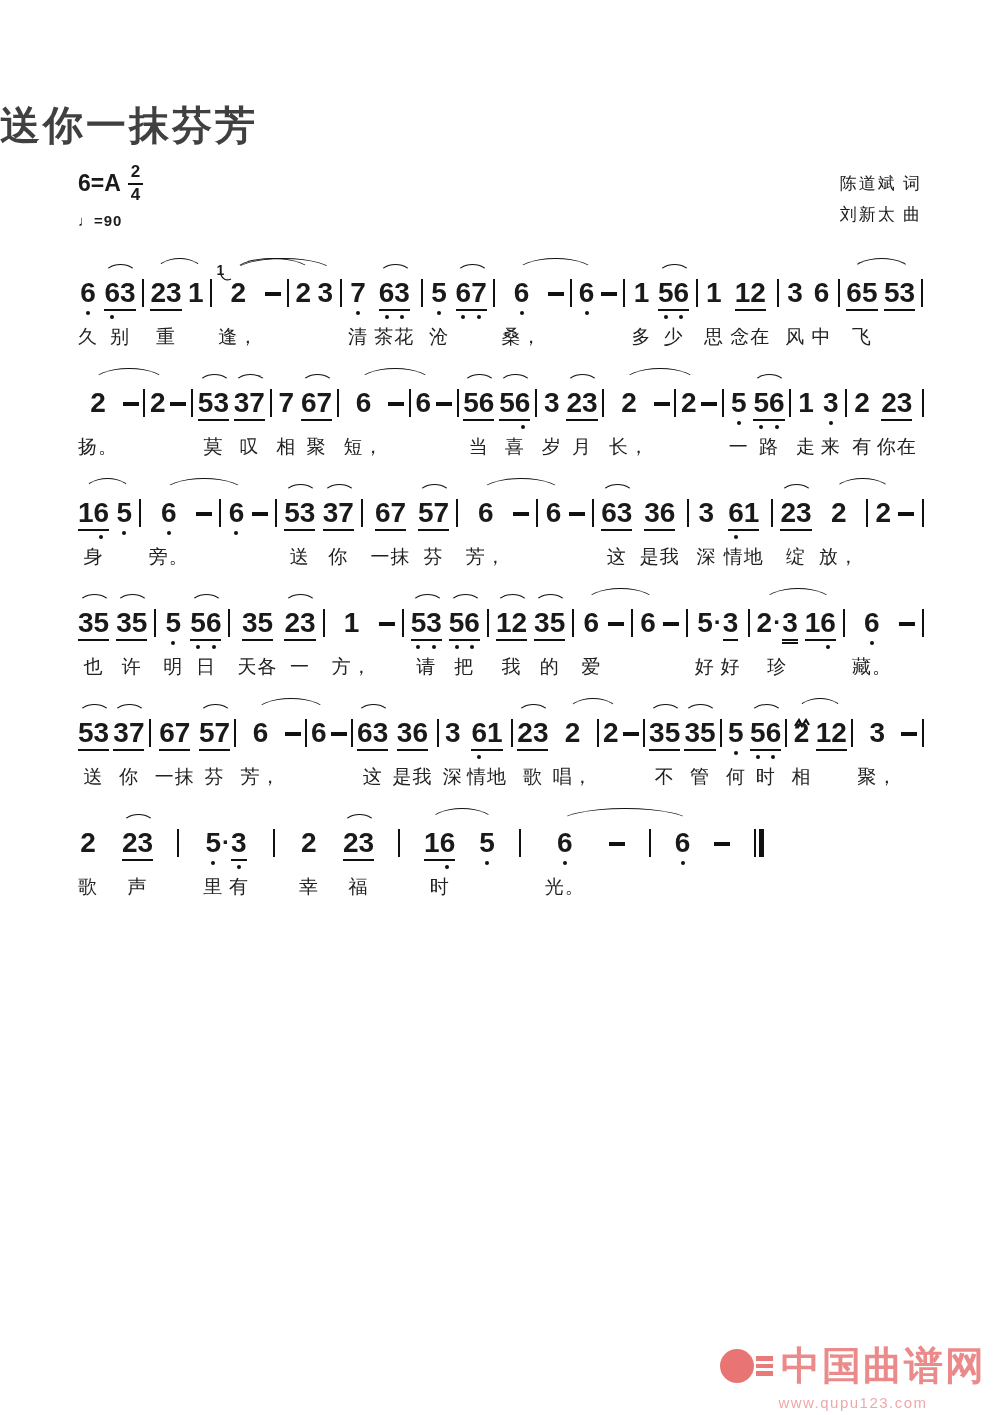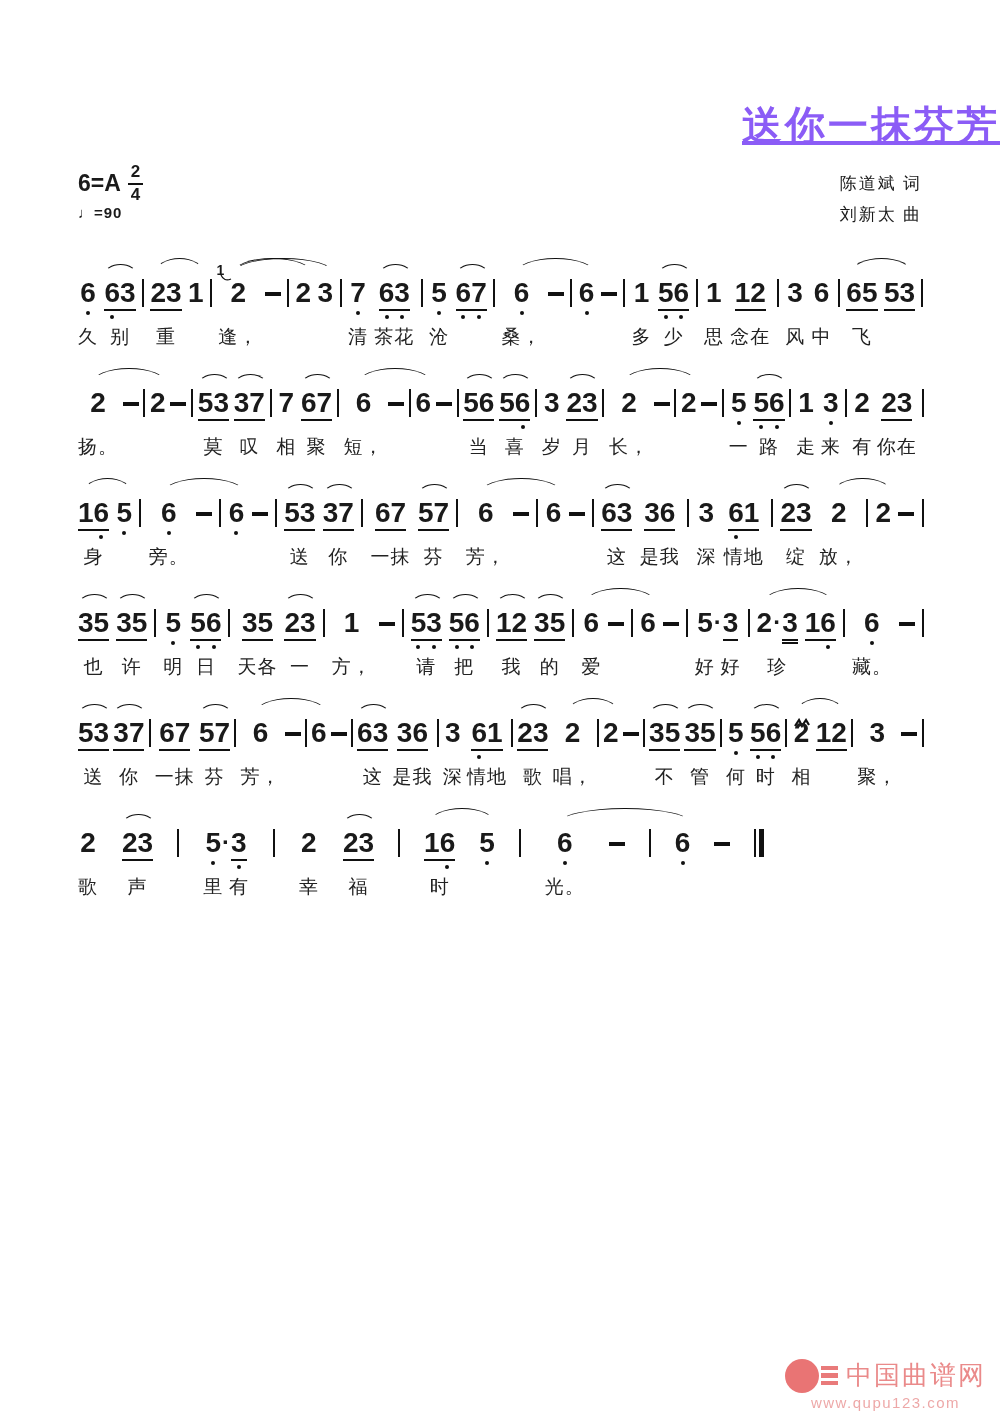--- a/index.html
+++ b/index.html
@@ -1,27 +1,27 @@
 <!DOCTYPE html>
 <html><head>
 <meta charset="utf-8">
 <style>
   html,body{margin:0;padding:0;background:#fff;}
   .page{position:relative;width:1000px;height:1415px;background:#ffffff;overflow:hidden;
         font-family:"Liberation Sans",sans-serif;color:#1a1a1a;}
   
-  .title{margin:0;padding-top:98px;text-align:right;font-size:40px;font-weight:600;
-         letter-spacing:3px;color:#8b5cf6;text-decoration:underline;}
+  .title{margin:0;padding-top:98px;text-align:left;font-size:40px;font-weight:600;
+         letter-spacing:3px;color:#404040;}
   .meta{display:flex;justify-content:space-between;align-items:flex-start;padding:10px 78px 0 78px;}
   .keytime{display:flex;align-items:center;font-size:23px;font-weight:600;}
   .frac{display:inline-flex;flex-direction:column;align-items:center;font-size:17px;
         font-weight:700;line-height:1.1;margin-left:7px;}
   .frac .num{border-bottom:2px solid #111;padding:0 3px 1px 3px;}
   .frac .den{padding-top:1px;}
-  .tempo{font-size:15px;font-weight:600;letter-spacing:1px;}
+  .tempo{margin-top:8px;font-size:15px;font-weight:600;letter-spacing:1px;}
   .credits{text-align:right;font-family:"Liberation Serif",serif;font-size:17px;
            line-height:1.8;letter-spacing:2px;margin-top:6px;}
   
   #score{padding:24px 76px 0 78px;}
   .mline{position:relative;display:flex;justify-content:space-between;align-items:flex-start;
          padding-top:24px;margin-bottom:16px;}
   .mline.left{justify-content:flex-start;gap:24px;}
   .cell{display:flex;flex-direction:column;align-items:center;}
   .notes{position:relative;height:34px;display:flex;align-items:flex-start;
          font-weight:700;font-size:28px;line-height:30px;}
@@ -42,21 +42,21 @@
   .arc.wide{height:14px;top:4px;}
   .grace{position:absolute;top:-15px;left:-14px;font-size:14px;font-weight:700;line-height:1;}
   .grace svg{position:absolute;top:11px;left:3px;}
   .mord{position:absolute;top:-14px;left:0;}
   
   .wm{position:absolute;right:14px;bottom:4px;display:flex;flex-direction:column;align-items:center;}
   .wm-row{display:flex;align-items:center;}
   .wm-logo{width:34px;height:34px;border-radius:50%;background:rgba(225,70,70,.75);}
   .wm-bars{display:flex;flex-direction:column;gap:3px;margin:0 8px 0 2px;}
   .wm-bars i{display:block;width:17px;height:4.5px;background:rgba(225,70,70,.72);}
-  .wm-title{font-size:26px;font-weight:400;color:rgba(220,60,60,.6);letter-spacing:2px;}
+  .wm-title{font-size:39px;font-weight:700;color:rgba(220,60,60,.6);letter-spacing:2px;}
   .wm-url{font-size:15px;color:rgba(222,95,95,.55);letter-spacing:1.5px;margin-top:1px;}
 </style>
 </head>
 <body>
 
 <div class="page">
   <h1 class="title">送你一抹芬芳</h1>
 
   <div class="meta">
     <div>

